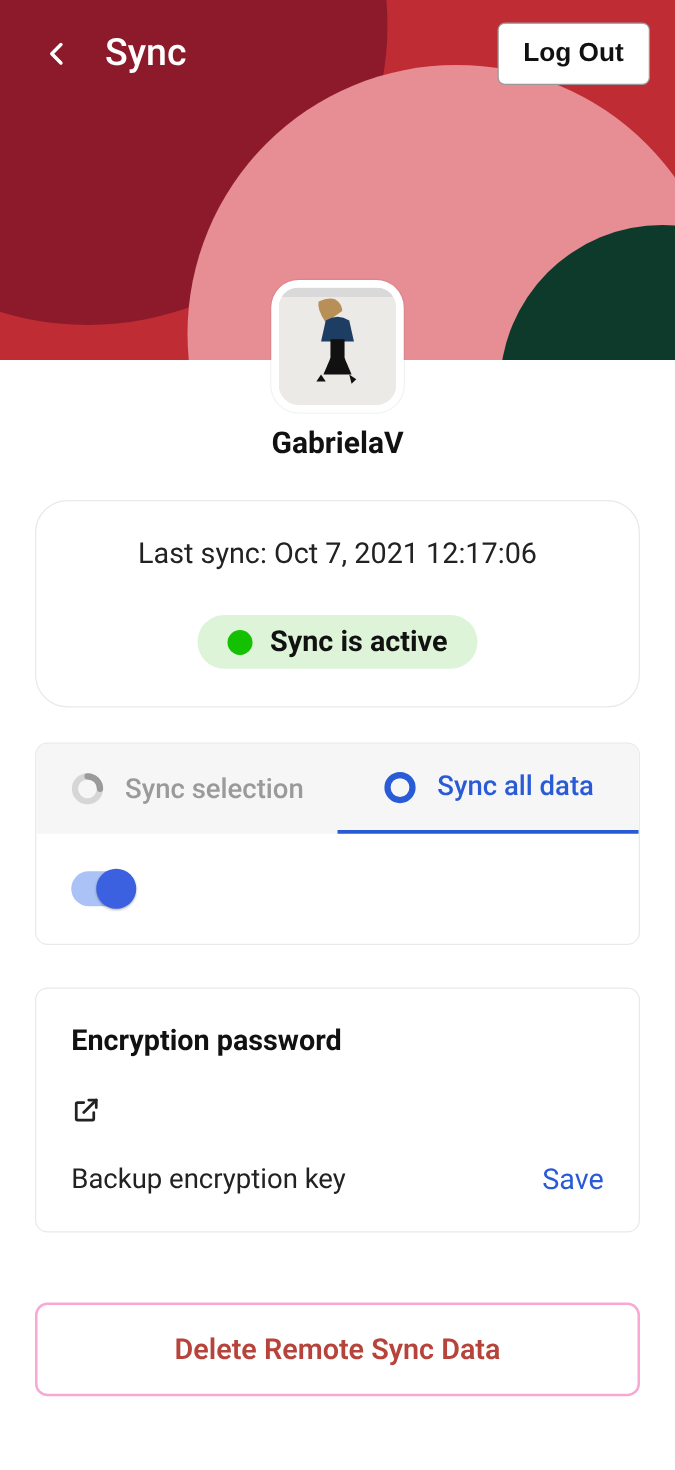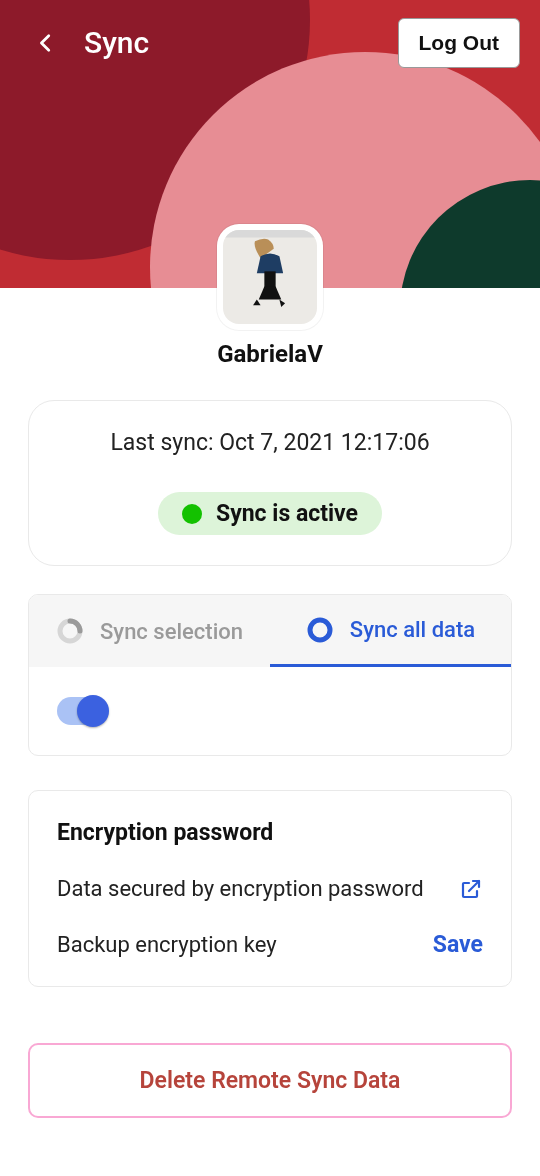--- a/index.html
+++ b/index.html
@@ -41,21 +41,21 @@
   .tab-body-text { font-size:21px; line-height:1.35; color:#111; flex:1; padding-right:30px;}
   .switch { position:relative; width:50px; height:28px; background:#aac2f5; border-radius:999px; cursor:pointer;}
   .switch .knob { position:absolute; right:-2px; top:-2px; width:32px; height:32px; border-radius:50%; background:#3b61e0; box-shadow:0 1px 2px rgba(0,0,0,0.3);}
 
   .enc-card { margin-top:34px; padding:28px 28px 28px 28px; }
   .enc-title { font-size:23px; font-weight:700; color:#111;}
   .enc-row { display:flex; align-items:center; justify-content:space-between; margin-top:30px; }
   .enc-row span:first-child { font-size:22px; color:#222; }
   .ext-icon { width:24px; height:24px; color:#2a5bd7; cursor:pointer;}
   .ext-icon svg { width:100%; height:100%; fill:none; stroke:currentColor; stroke-width:2.2; stroke-linecap:round; stroke-linejoin:round;}
-  .save { color:#2a5bd7; font-size:23px; font-weight:700; cursor:pointer;}
+  .save { color:#2a5bd7; font-size:23px; font-weight:400; cursor:pointer;}
 
   .delete-btn { margin:56px 28px 0; border:2px solid #f9a8d4; border-radius:10px; color:#b6443b; font-size:23px; font-weight:600; text-align:center; padding:22px 0; cursor:pointer; background:#fff;}
 </style>
 </head>
 <body>
 <div class="screen">
 
   <div class="header-bg">
     <div class="bg-shape-red"></div>
     <div class="bg-shape-pink"></div>
@@ -116,21 +116,20 @@
     <div class="tab-body">
       <div class="switch">
         <div class="knob"></div>
       </div>
     </div>
   </div>
 
   <div class="card enc-card">
     <div class="enc-title">Encryption password</div>
     <div class="enc-row">
-      <span>Data secured by encryption password</span>
       <span class="ext-icon">
         <svg viewBox="0 0 24 24">
             <path d="M14 4h6v6"></path>
             <path d="M20 4L10 14"></path>
             <path d="M18 14v5a1 1 0 0 1-1 1H5a1 1 0 0 1-1-1V7a1 1 0 0 1 1-1h5"></path>
           </svg>
       </span>
     </div>
     <div class="enc-row">
       <span>Backup encryption key</span>

